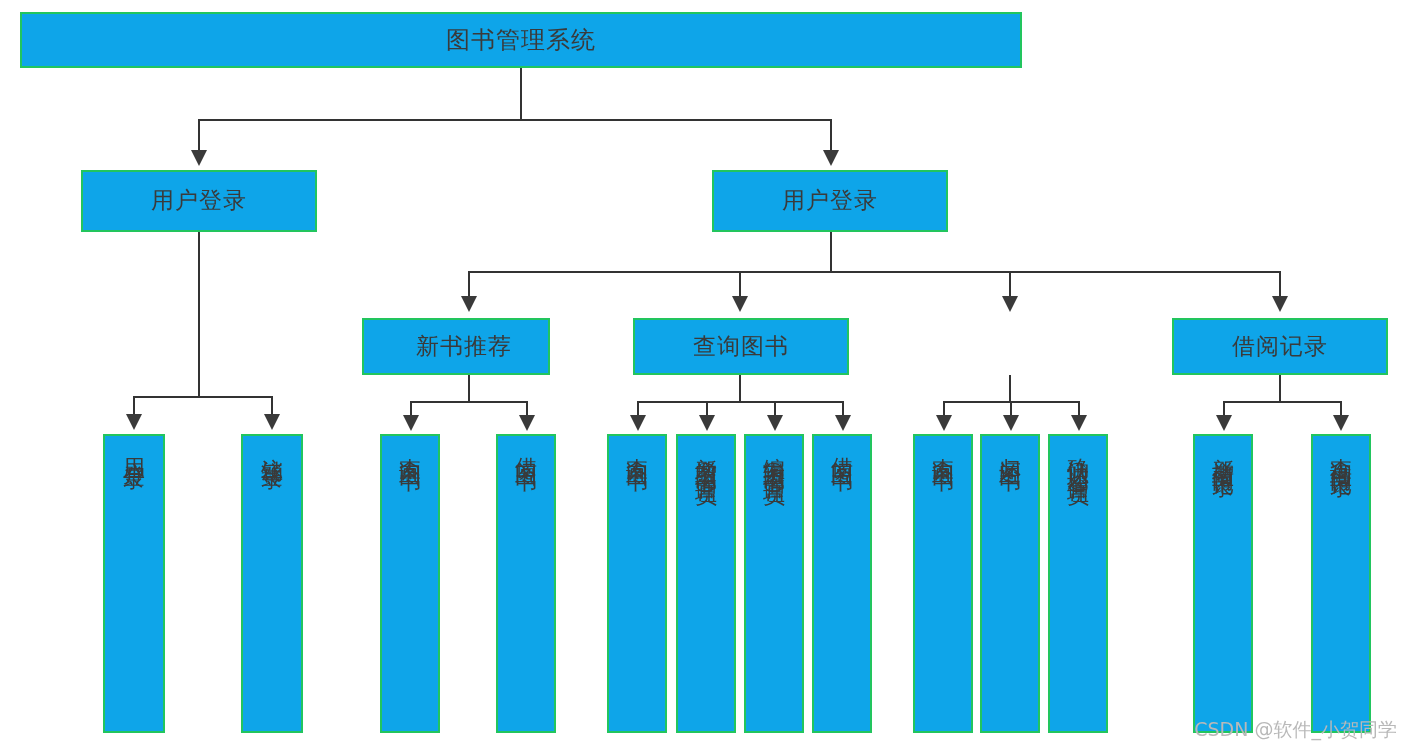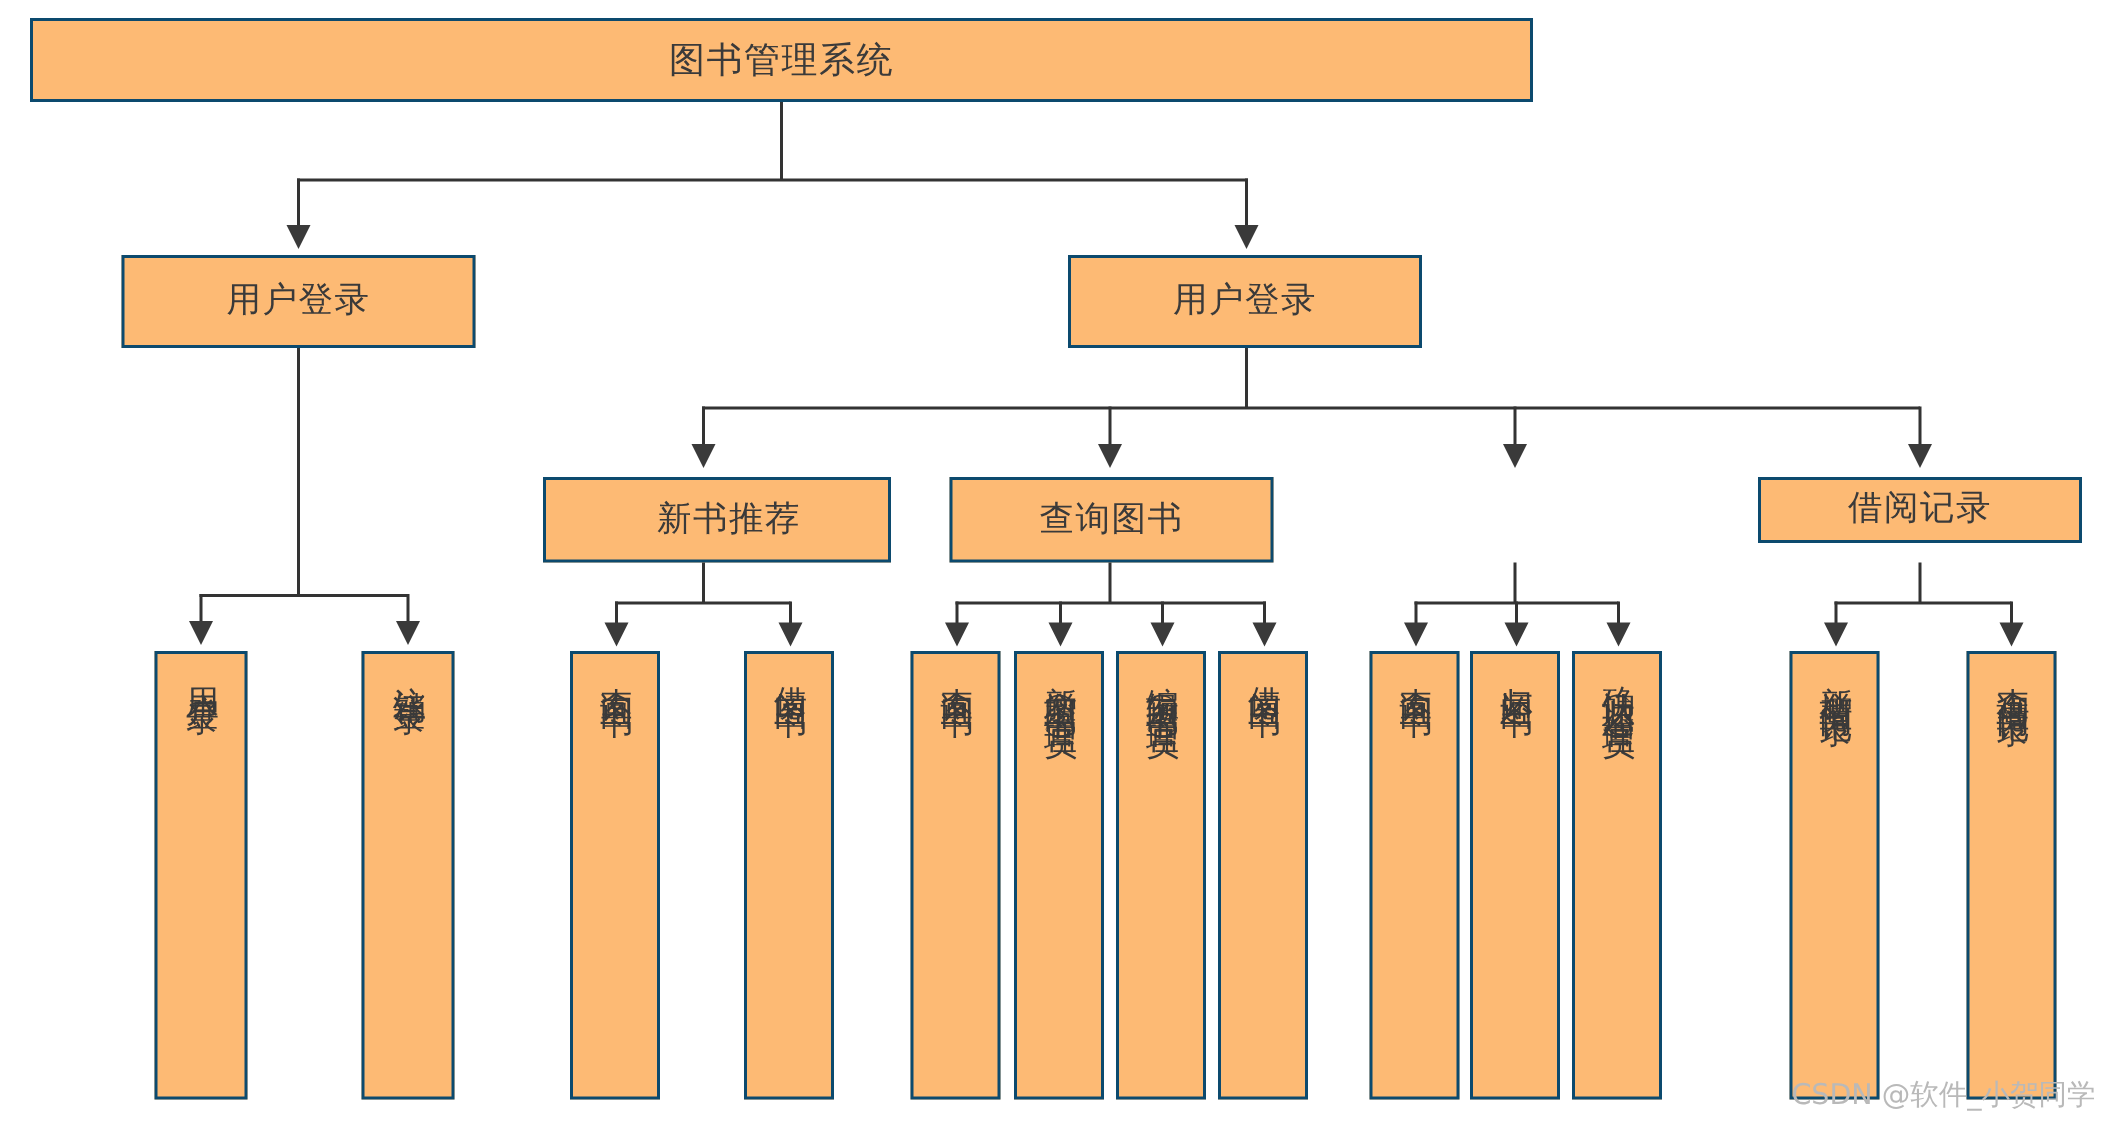--- a/index.html
+++ b/index.html
@@ -13,22 +13,22 @@
     width: 1405px;
     height: 747px;
     background: #ffffff;
     font-family: "DejaVu Sans", "Liberation Sans", sans-serif;
     overflow: hidden;
   }
   
   .node {
     position: absolute;
     box-sizing: border-box;
-    background: #fdba74;
-    border: 2px solid #0c4a6e;
+    background: #0ea5e9;
+    border: 2px solid #22c55e;
     display: flex;
     align-items: center;
     justify-content: center;
   }
   .node .label {
     color: #3a3a3a;
     line-height: 1.18;
     text-align: center;
     white-space: pre;
   }
@@ -123,30 +123,30 @@
 
   <div class="vline" style="left:739px; top:271px; height:28px;"></div>
   <div class="arrow" style="left:732px; top:296px;"></div>
 
   <div class="vline" style="left:1009px; top:271px; height:28px;"></div>
   <div class="arrow" style="left:1002px; top:296px;"></div>
 
   <div class="vline" style="left:1279px; top:271px; height:28px;"></div>
   <div class="arrow" style="left:1272px; top:296px;"></div>
 
-  <div class="node horiz" style="left:362px; top:318px; width:232px; height:57px;padding-left:16px;">
+  <div class="node horiz" style="left:362px; top:318px; width:188px; height:57px;padding-left:16px;">
     <span class="label">新书推荐</span>
   </div>
 
   <div class="node horiz" style="left:633px; top:318px; width:216px; height:57px;">
     <span class="label">查询图书</span>
   </div>
 
 
-  <div class="node horiz" style="left:1172px; top:318px; width:216px; height:44px;">
+  <div class="node horiz" style="left:1172px; top:318px; width:216px; height:57px;">
     <span class="label">借阅记录</span>
   </div>
 
   <div class="vline" style="left:468px; top:375px; height:27px;"></div>
   <div class="hline" style="left:410px; top:401px; width:117px; height:2px;"></div>
   <div class="vline" style="left:410px; top:401px; height:18px;"></div>
   <div class="arrow" style="left:403px; top:415px;"></div>
   <div class="vline" style="left:526px; top:401px; height:18px;"></div>
   <div class="arrow" style="left:519px; top:415px;"></div>
 

